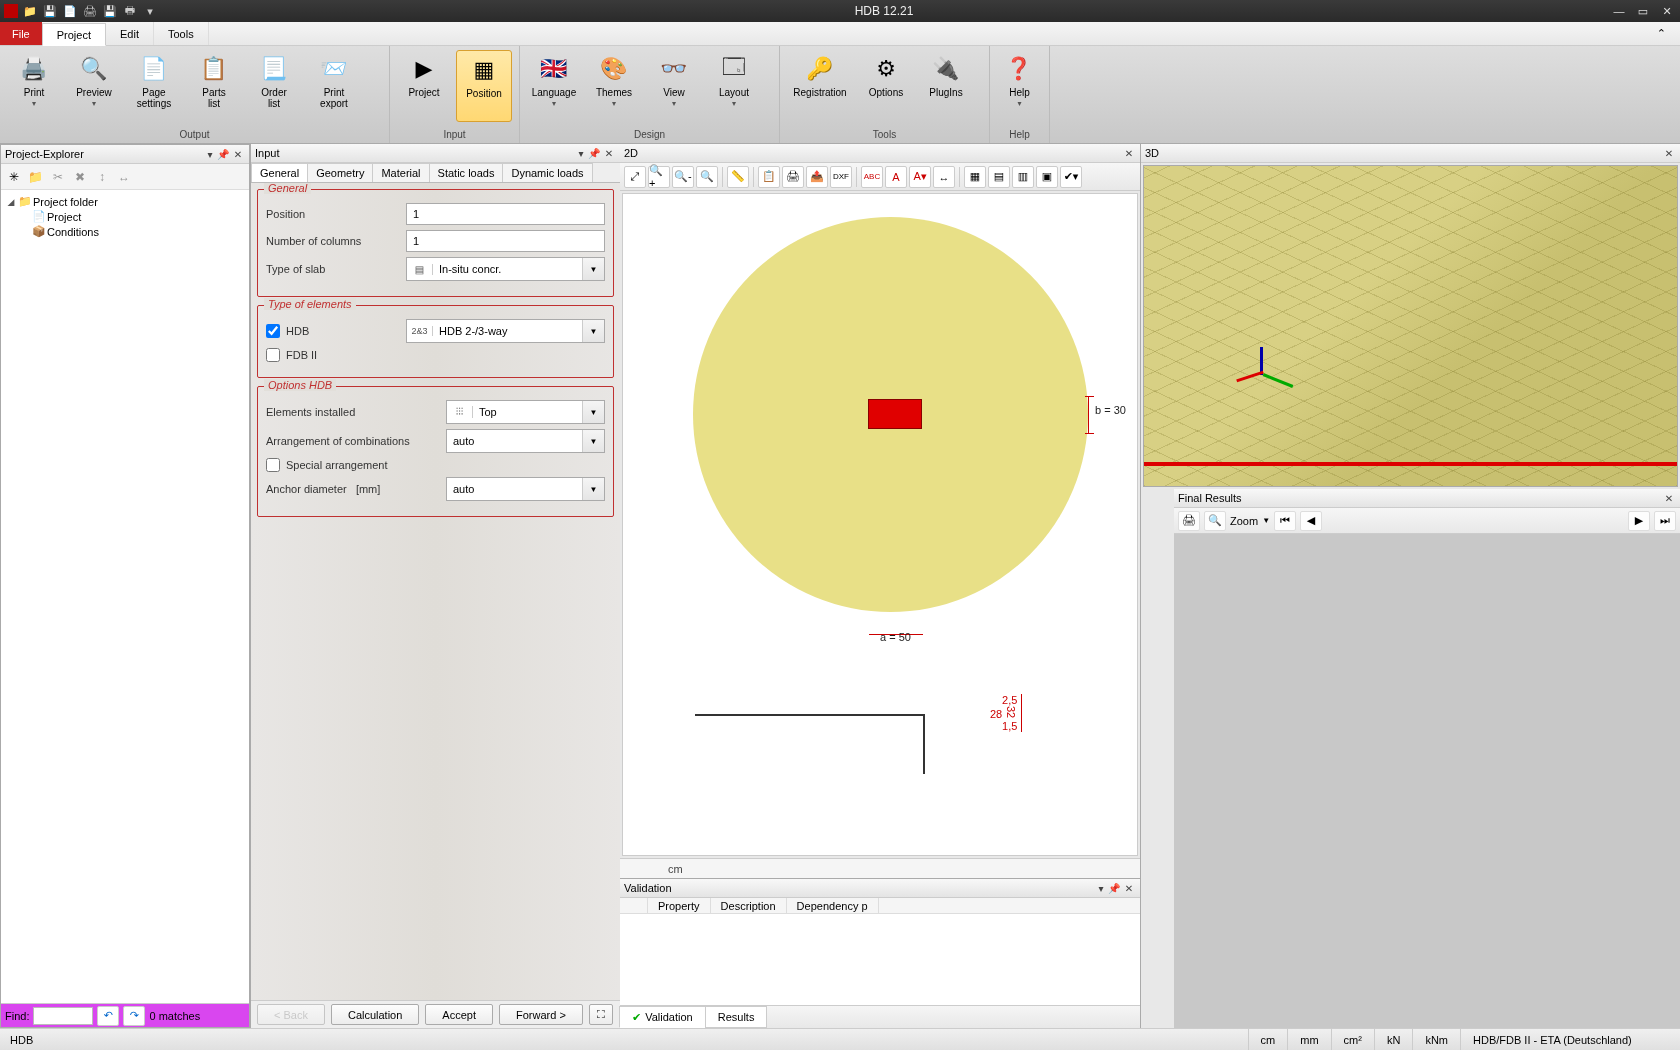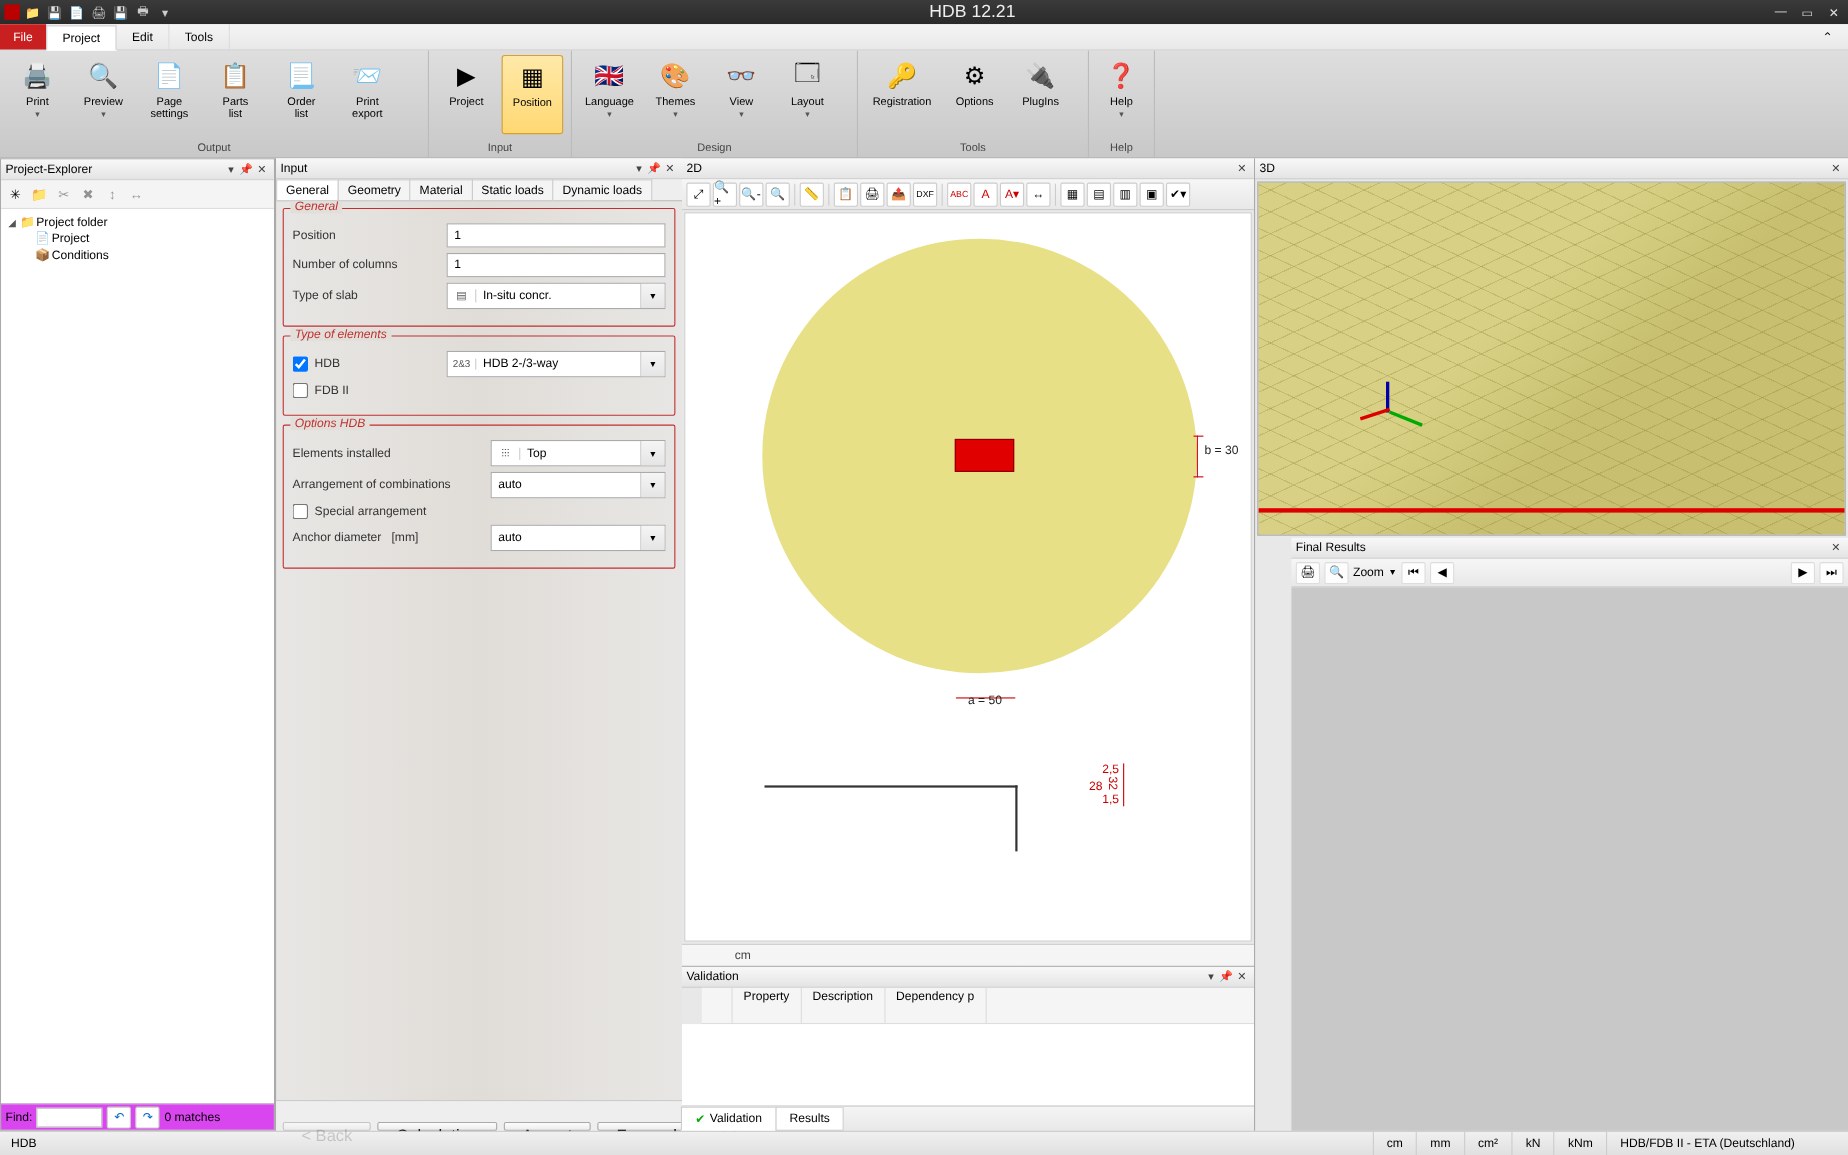--- a/index.html
+++ b/index.html
@@ -1,21 +1,21 @@
 <!DOCTYPE html>
 <html><head>
 <meta charset="utf-8">
 <style>
 * { box-sizing: border-box; margin: 0; padding: 0; font-family: "Segoe UI", Tahoma, sans-serif; font-size: 11px; }
 body { width: 1680px; height: 1050px; background: #e8e8e8; overflow: hidden; display: flex; flex-direction: column; }
 .titlebar { height: 22px; background: linear-gradient(#3a3a3a,#2a2a2a); color: #ddd; display: flex; align-items: center; padding: 0 4px; }
 .titlebar .logo { width: 14px; height: 14px; background:#b00; margin-right:4px; }
 .titlebar .qat { display:flex; gap:4px; }
 .titlebar .qat span { width:16px; height:16px; display:flex; align-items:center; justify-content:center; color:#ccc; }
-.titlebar .title { flex:1; text-align:center; font-size:16px; color:#eee; }
+.titlebar .title { flex:1; text-align:center; font-size:12px; color:#eee; }
 .titlebar .wincontrols { display:flex; gap:6px; }
 .titlebar .wincontrols span { width:18px; text-align:center; cursor:pointer; }
 .menubar { height:24px; background:linear-gradient(#f5f5f5,#e8e8e8); border-bottom:1px solid #ccc; display:flex; align-items:stretch; }
 .menubar .file { background:#c82020; color:#fff; padding:4px 12px; display:flex; align-items:center; }
 .menubar .tab { padding:4px 14px; display:flex; align-items:center; border-right:1px solid #ddd; cursor:pointer; }
 .menubar .tab.active { background:#fff; border-top:1px solid #ccc; border-left:1px solid #ccc; border-right:1px solid #ccc; border-bottom:1px solid #fff; position:relative; top:1px; }
 .ribbon { height:98px; background:linear-gradient(#dedede,#c8c8c8); border-bottom:1px solid #aaa; display:flex; }
 .ribgroup { border-right:1px solid #bbb; display:flex; flex-direction:column; }
 .ribgroup .items { flex:1; display:flex; align-items:flex-start; padding:4px 6px; gap:4px; }
 .ribgroup .caption { height:19px; text-align:center; font-size:10px; color:#444; padding-top:3px; }
@@ -53,42 +53,42 @@
 .frow label { width:140px; font-size:11px; color:#333; }
 .frow input[type=text] { flex:1; height:22px; border:1px solid #aaa; padding:0 6px; background:#fff; }
 .frow select, .combo { flex:1; height:24px; border:1px solid #aaa; background:#fff; display:flex; align-items:center; }
 .combo { position:relative; }
 .combo .cicon { width:26px; text-align:center; border-right:1px solid #ccc; font-size:10px; color:#555; }
 .combo .ctext { flex:1; padding:0 6px; }
 .combo .carrow { width:22px; height:100%; border-left:1px solid #ccc; background:linear-gradient(#f5f5f5,#e5e5e5); display:flex; align-items:center; justify-content:center; font-size:8px; }
 .chk { display:flex; align-items:center; gap:6px; }
 .chk input { width:14px; height:14px; }
 .input-nav { height:28px; padding:3px 6px; display:flex; gap:6px; border-top:1px solid #ccc; background:#eee; }
-.input-nav button { flex:0 0 auto; padding:3px 16px; border:1px solid #aaa; background:linear-gradient(#fdfdfd,#ececec); cursor:pointer; border-radius:2px; font-size:15px;margin-top:16px; }
+.input-nav button { flex:0 0 auto; padding:3px 16px; border:1px solid #aaa; background:linear-gradient(#fdfdfd,#ececec); cursor:pointer; border-radius:2px; font-size:11px; }
 .input-nav .iconbtn { width:24px; padding:3px 0; text-align:center; }
 .centercol { flex:1; display:flex; flex-direction:column; min-width:0; }
 .view2d { flex:1; display:flex; flex-direction:column; min-height:0; }
 .view-toolbar { height:28px; background:linear-gradient(#f6f6f6,#e8e8e8); border-bottom:1px solid #ccc; display:flex; align-items:center; padding:0 4px; gap:2px; }
 .view-toolbar .vbtn { width:22px; height:22px; border:1px solid #ccc; background:#fff; display:flex; align-items:center; justify-content:center; font-size:11px; cursor:pointer; border-radius:2px; }
 .view-toolbar .vsep { width:1px; height:20px; background:#ccc; margin:0 2px; }
 .canvas2d { flex:1; background:#fff; position:relative; overflow:hidden; border:1px solid #ccc; margin:2px; }
 .circle { position:absolute; left:70px; top:23px; width:395px; height:395px; background:#e8e087; border-radius:50%; }
 .column-rect { position:absolute; left:245px; top:205px; width:54px; height:30px; background:#e00000; border:1px solid #800; }
 .dim-b { position:absolute; left:472px; top:210px; font-size:11px; color:#222; }
 .dim-b-line { position:absolute; left:465px; top:202px; width:1px; height:38px; border-left:1px solid #c00; }
 .dim-b-line::before,.dim-b-line::after{ content:''; position:absolute; left:-4px; width:9px; height:1px; background:#c00;}
 .dim-b-line::before{top:0;} .dim-b-line::after{bottom:0;}
 .dim-a { position:absolute; left:257px; top:437px; font-size:11px; color:#222; }
 .dim-a-line { position:absolute; left:246px; top:440px; width:54px; height:1px; border-top:1px solid #c00; }
 .section-view { position:absolute; left:72px; top:500px; width:310px; height:90px; }
 .section-a { position:absolute; border-top:2px solid #333; border-right:2px solid #333; left:0; top:20px; width:230px; height:60px; }
 .section-dims { position:absolute; left:295px; top:0; font-size:10px; color:#c00; }
 .ruler { height:20px; background:#f5f5f5; border-top:1px solid #ccc; display:flex; align-items:center; padding:0 48px; font-size:10px; color:#444; }
 .validation { height:150px; display:flex; flex-direction:column; border-top:1px solid #aaa; }
-.val-cols { height:33px; background:#f5f5f5; border-bottom:1px solid #ddd; display:flex;margin-left:18px; }
+.val-cols { height:16px; background:#f5f5f5; border-bottom:1px solid #ddd; display:flex; }
 .val-cols span { padding:2px 10px; border-right:1px solid #ddd; font-size:11px; }
 .val-body { flex:1; background:#fff; }
 .val-tabs { height:23px; background:linear-gradient(#f5f5f5,#e8e8e8); border-top:1px solid #ccc; display:flex; }
 .val-tabs .vt { padding:3px 12px; border:1px solid #ccc; background:#fff; font-size:11px; cursor:pointer; margin-left:-1px; display:flex; align-items:center; gap:4px; }
 .val-tabs .vt.active { border-bottom:1px solid #fff; }
 .rightcol { width:540px; display:flex; flex-direction:column; border-left:1px solid #aaa; }
 .view3d { height:345px; display:flex; flex-direction:column; }
 .canvas3d { flex:1; background:linear-gradient(135deg,#d8d084 40%, #c8c070 60%); position:relative; border:1px solid #aaa; margin:2px; overflow:hidden; }
 .grid3d { position:absolute; inset:0; background:
  repeating-linear-gradient(25deg, rgba(128,120,40,.25) 0 1px, transparent 1px 18px),

